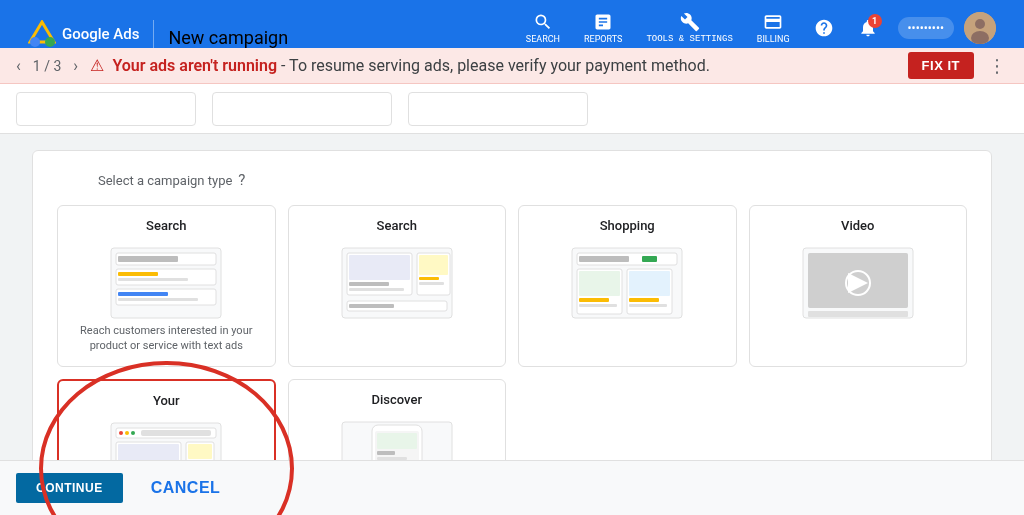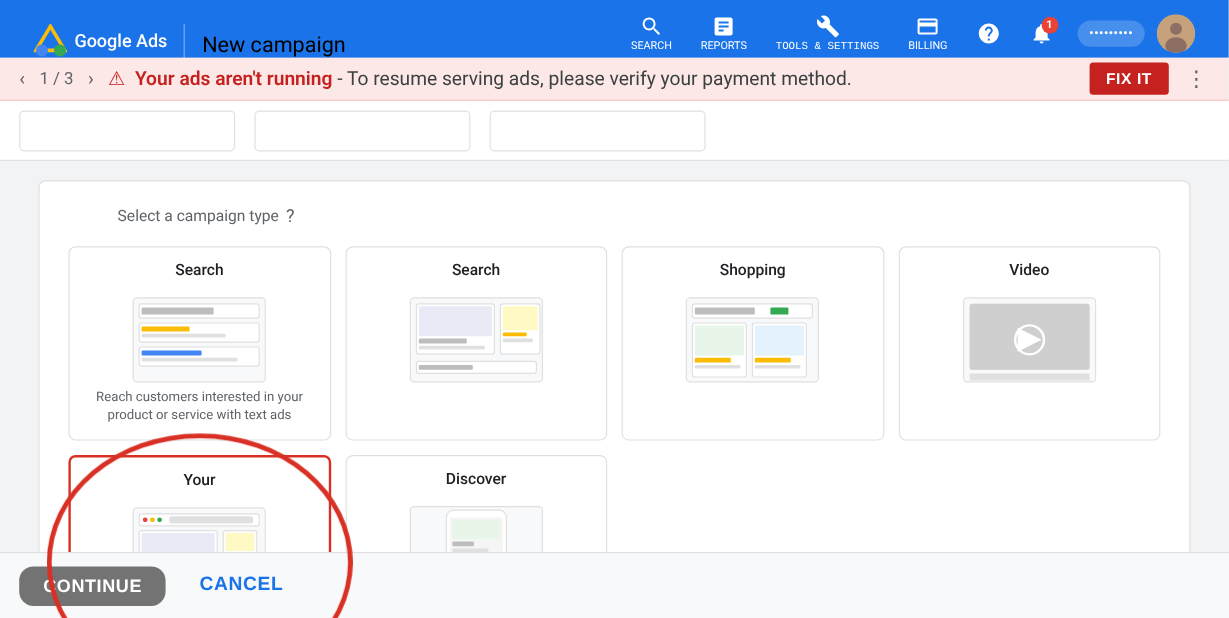--- a/index.html
+++ b/index.html
@@ -236,27 +236,27 @@
       border-top: 1px solid #e0e0e0;
       padding: 10px 16px;
       display: flex;
       align-items: center;
       gap: 12px;
       position: fixed;
       bottom: 0;
       width: 1024px;
     }
     .btn-continue {
-      background: #737373;
+      background: #0369a1;
       color: white;
       border: none;
       padding: 8px 20px;
-      font-size: 15px;
+      font-size: 12px;
       font-weight: 600;
-      border-radius: 12px;
+      border-radius: 2px;
       cursor: pointer;
       letter-spacing: 0.5px;
       text-transform: uppercase;
     }
     .btn-cancel {
       background: transparent;
       color: #1a73e8;
       border: none;
       padding: 8px 16px;
       font-size: 16px;

